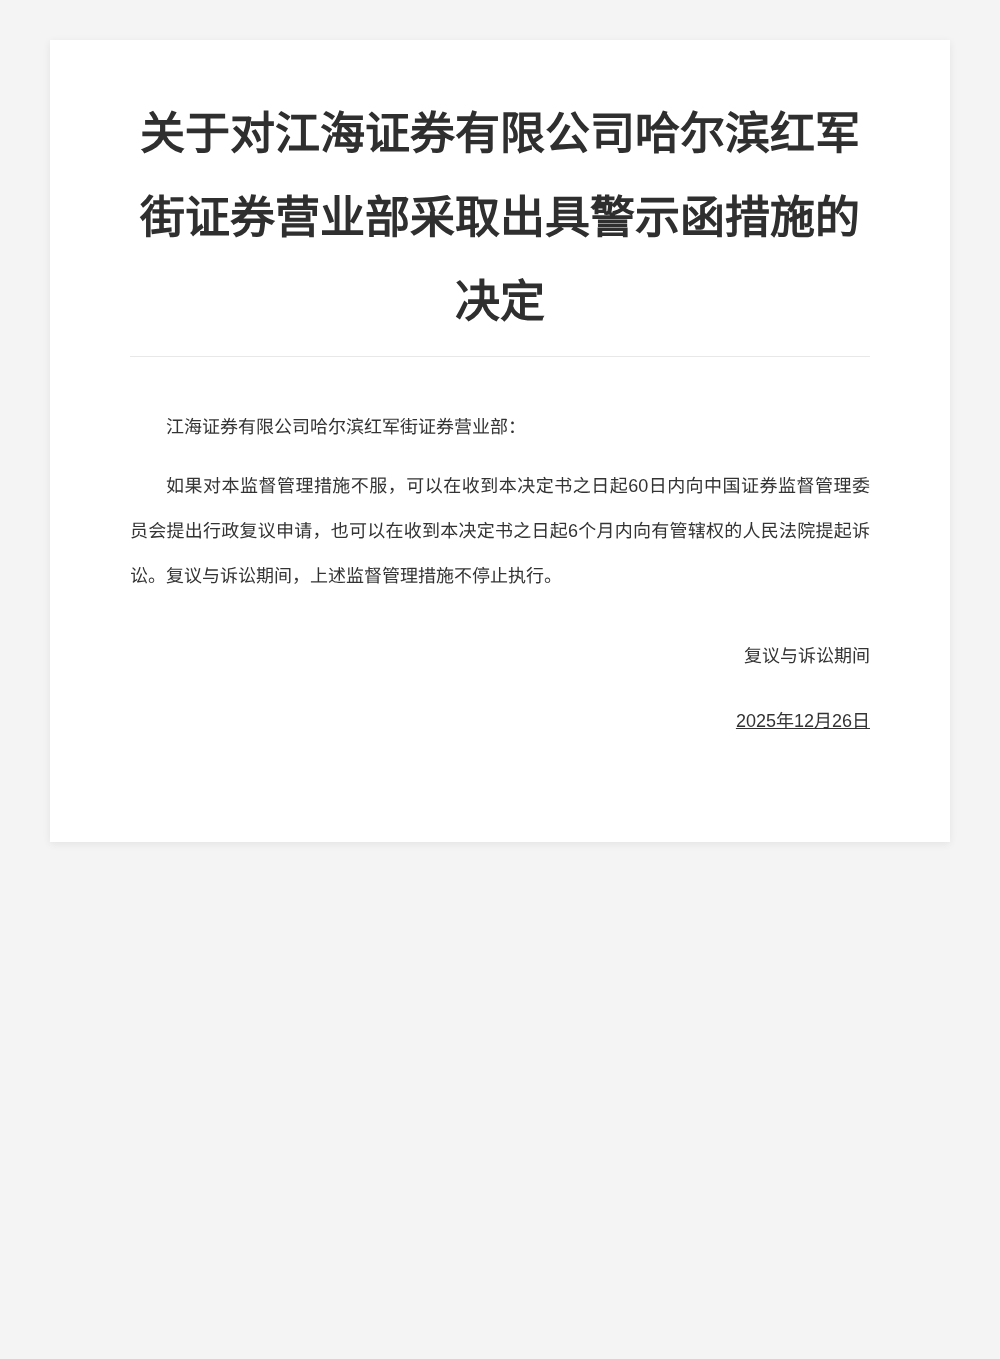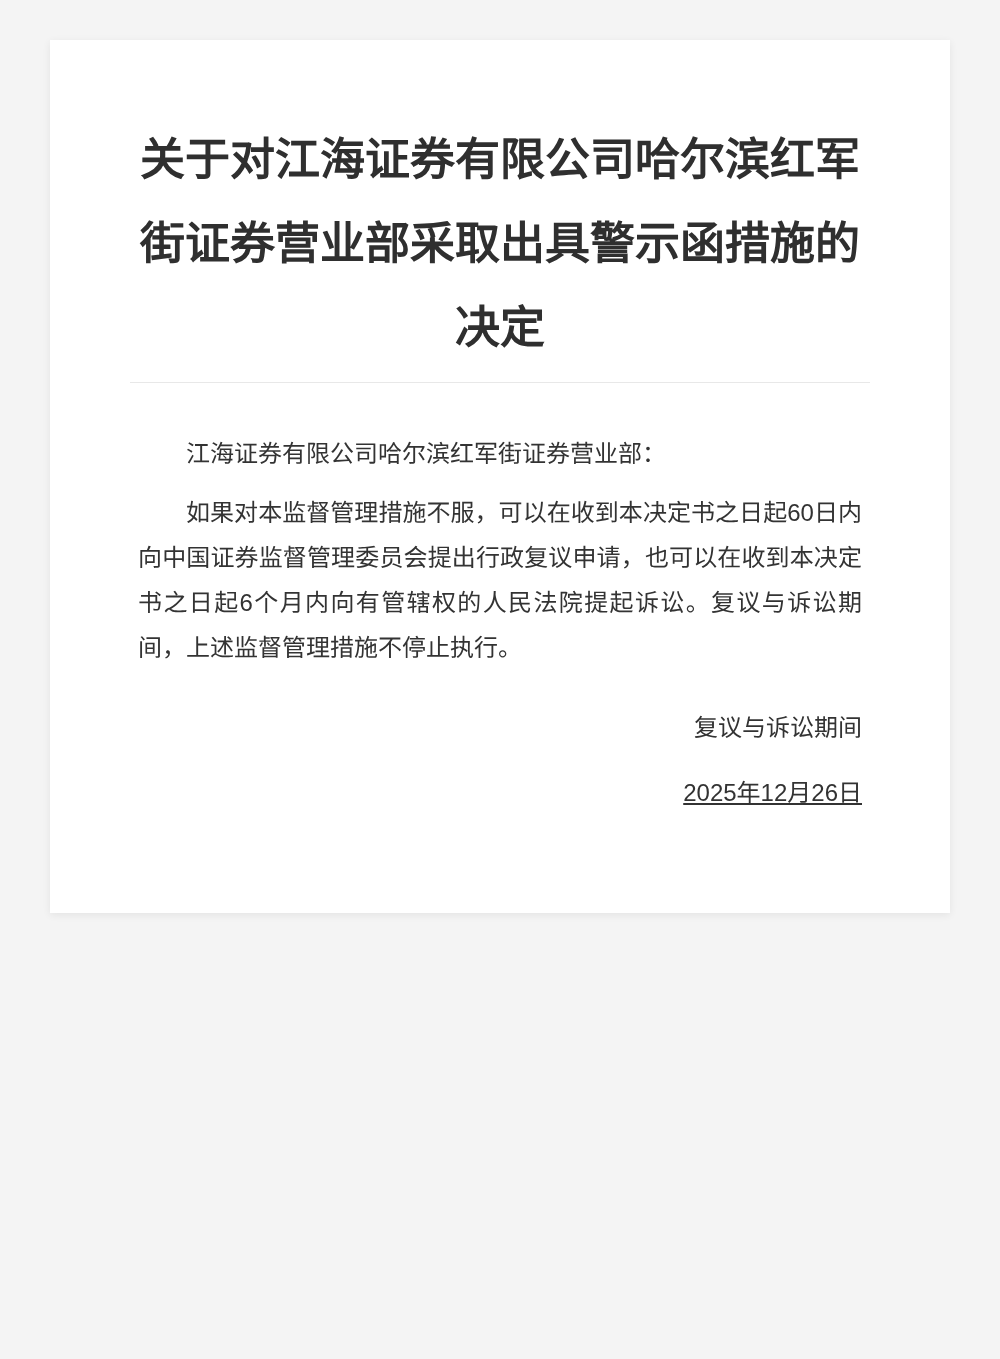--- a/index.html
+++ b/index.html
@@ -12,43 +12,43 @@
     width: 1000px;
     min-height: 1359px;
     margin: 0 auto;
     background: #f4f4f4;
   }
   .card {
     width: 900px;
     margin: 40px auto 0;
     box-sizing: border-box;
     background: #ffffff;
-    padding: 78px 80px 84px;
+    padding: 52px 80px 84px;
     box-shadow: 0 2px 8px rgba(0,0,0,0.07);
   }
   .title {
     margin: 0;
     font-size: 45px;
     line-height: 84px;
     font-weight: bold;
     text-align: center;
     color: #2f2f2f;
     letter-spacing: 0;
   }
   .divider {
     border: none;
     border-top: 1px solid #e8e8e8;
     margin: 12px 0 48px;
     height: 0;
   }
   .card p {
-    font-size: 24px;
+    font-size: 18px;
     line-height: 45px;
     color: #333333;
-    margin: 14px 8px;
+    margin: 14px 0;
   }
   .salutation,
   .body-paragraph {
     text-indent: 2em;
     text-align: justify;
   }
   .issuer {
     text-align: right;
     margin-top: 35px !important;
   }

